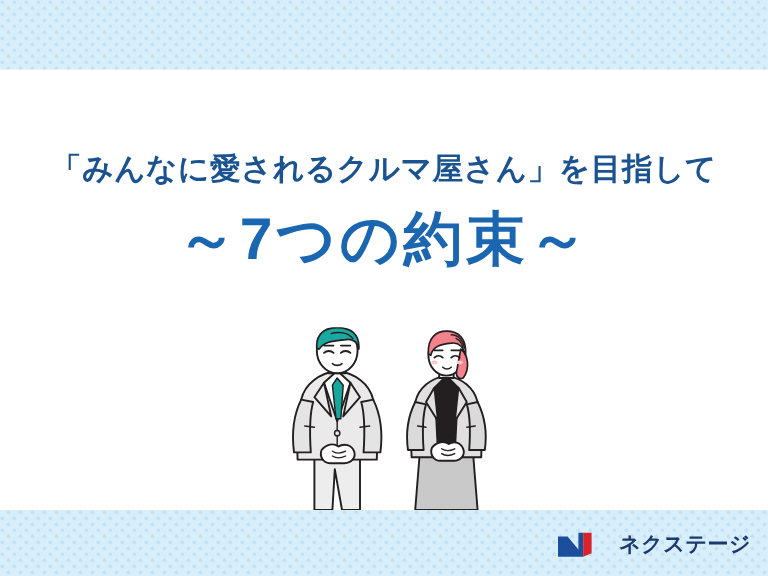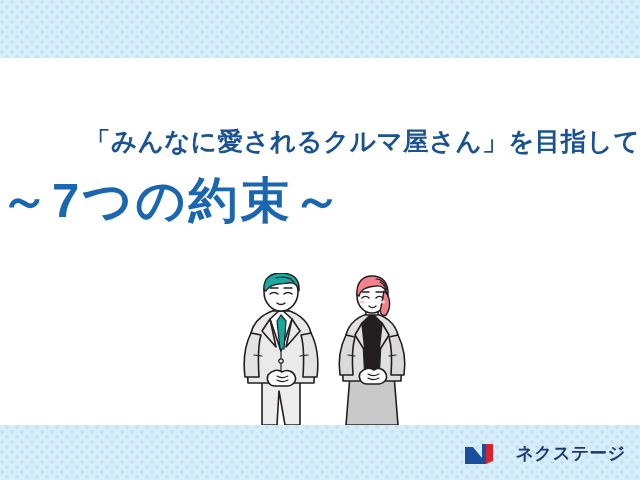--- a/index.html
+++ b/index.html
@@ -37,36 +37,36 @@
     background: #ffffff;
     overflow: hidden;
   }
 
   
   #headline {
     position: absolute;
     left: 0;
     top: 71px;
     width: 640px;
-    text-align: right;
+    text-align: center;
     font-size: 25.5px;
     font-weight: bold;
     letter-spacing: 0.5px;
     color: #1b5390;
     white-space: nowrap;
     line-height: 1;
   }
 
   
   #main-title {
     position: absolute;
     left: 0;
     top: 118px;
     width: 640px;
-    text-align: left;
+    text-align: center;
     font-size: 49px;
     font-weight: bold;
     letter-spacing: 3px;
     color: #1b66b0;
     white-space: nowrap;
     line-height: 1;
   }
 
   
   #illustration {

